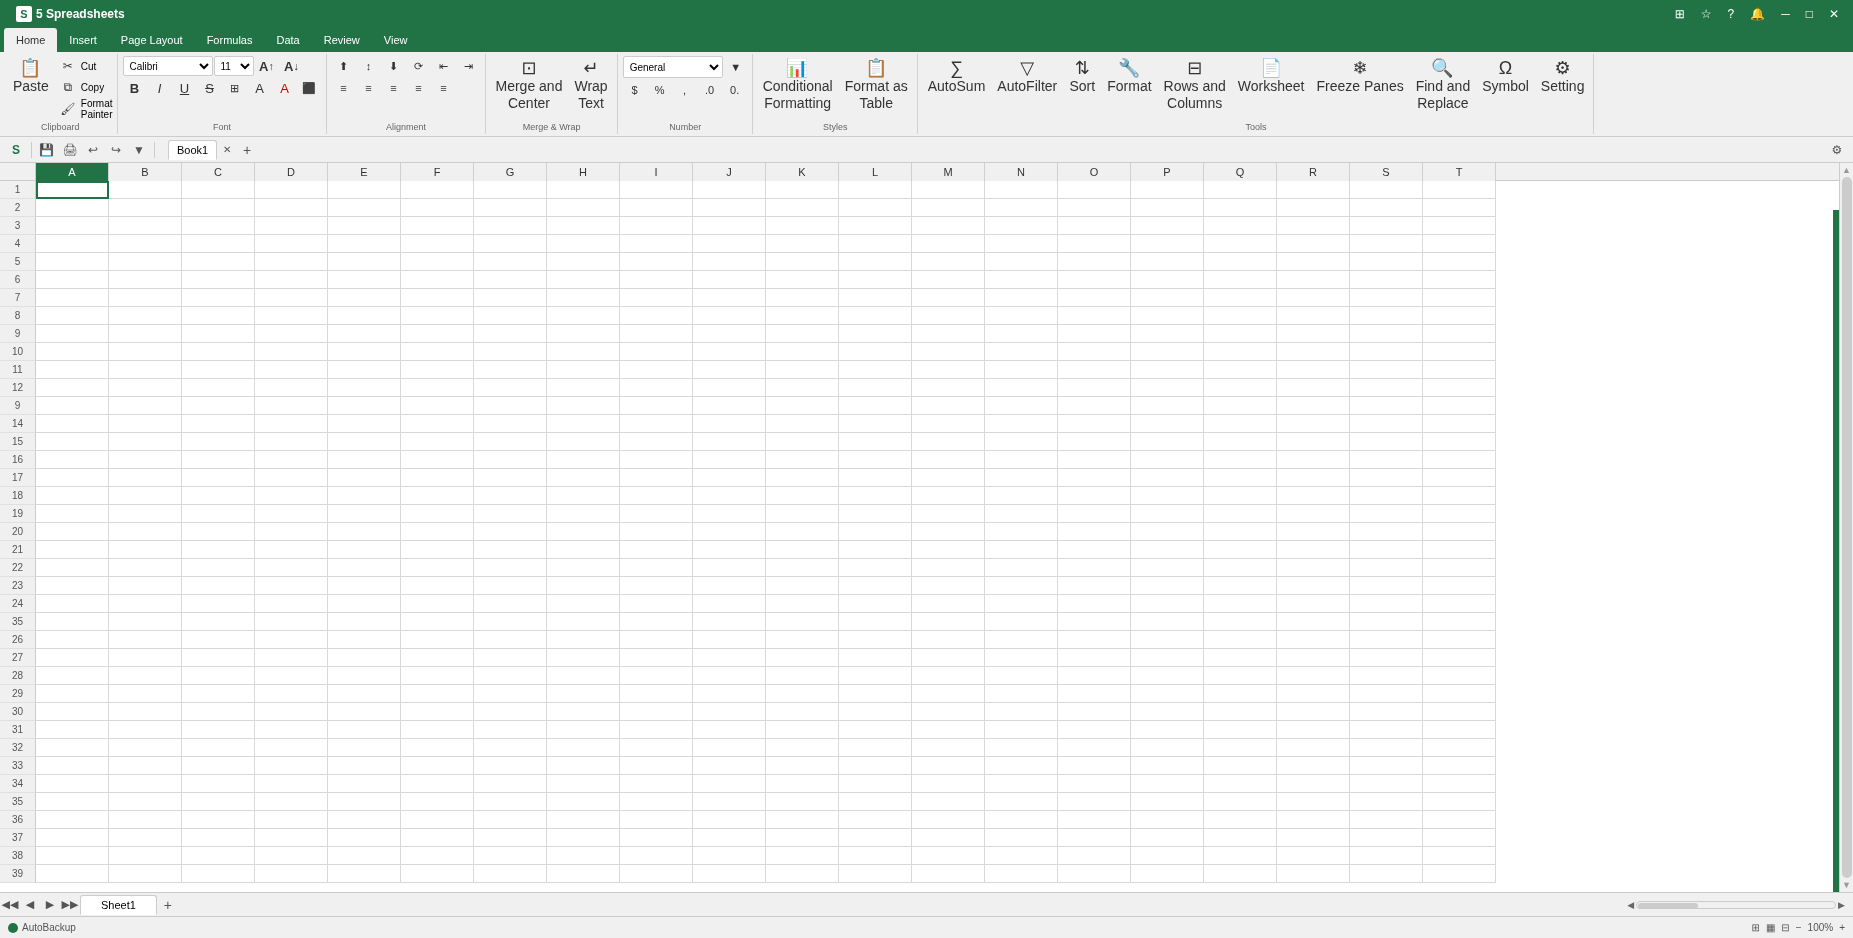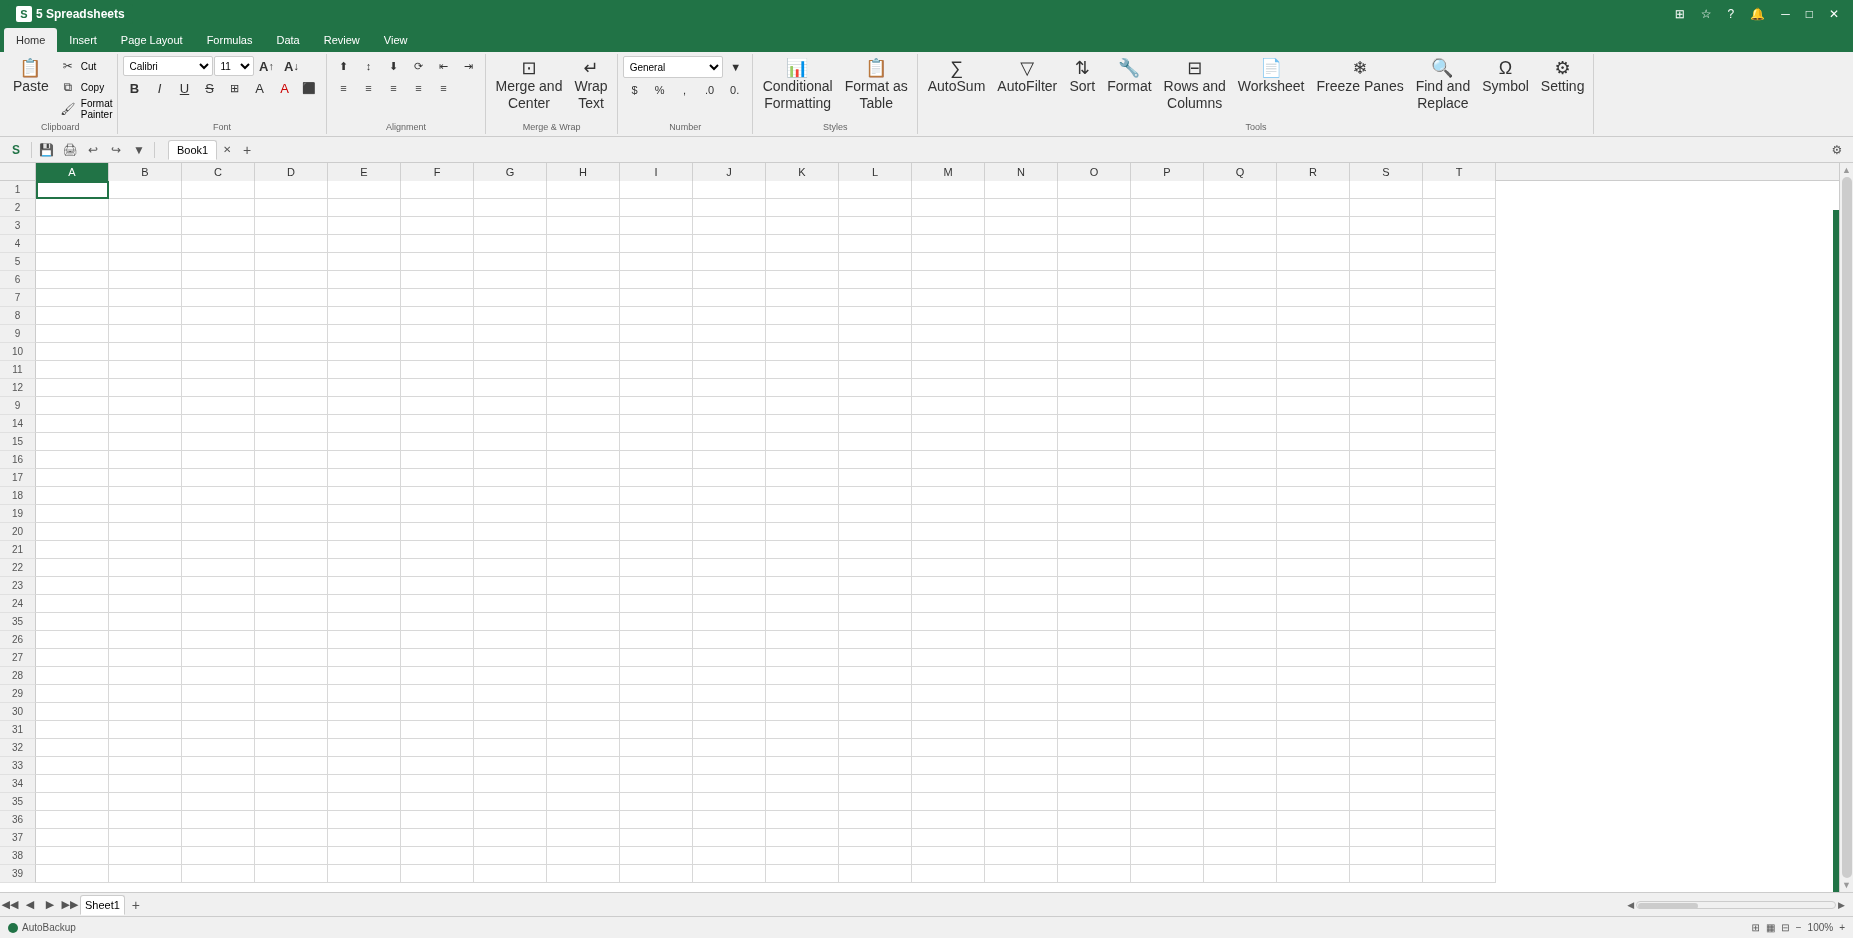--- a/index.html
+++ b/index.html
@@ -149,21 +149,21 @@
       border: 2px solid #217346 !important; background: white;
     }
 
     
     #sheet-tabs-bar {
       display: flex; align-items: center; height: 24px;
       background: #f0f0f0; border-top: 1px solid #ccc;
     }
     .sheet-tab-nav { width: 20px; display: flex; align-items: center; justify-content: center; cursor: pointer; color: #555; }
     .sheet-tab {
-      height: 20px; padding: 0 4px; display: flex; align-items: center;
+      height: 20px; padding: 0 20px; display: flex; align-items: center;
       font-size: 11px; cursor: pointer; border: 1px solid #ccc;
       border-bottom: none; background: white; margin-right: 1px;
       border-radius: 3px 3px 0 0;
     }
     .sheet-tab.active { background: white; border-bottom: 1px solid white; }
     .sheet-tab-add {
       width: 20px; height: 20px; display: flex; align-items: center; justify-content: center;
       cursor: pointer; font-size: 14px; color: #555;
     }
 

